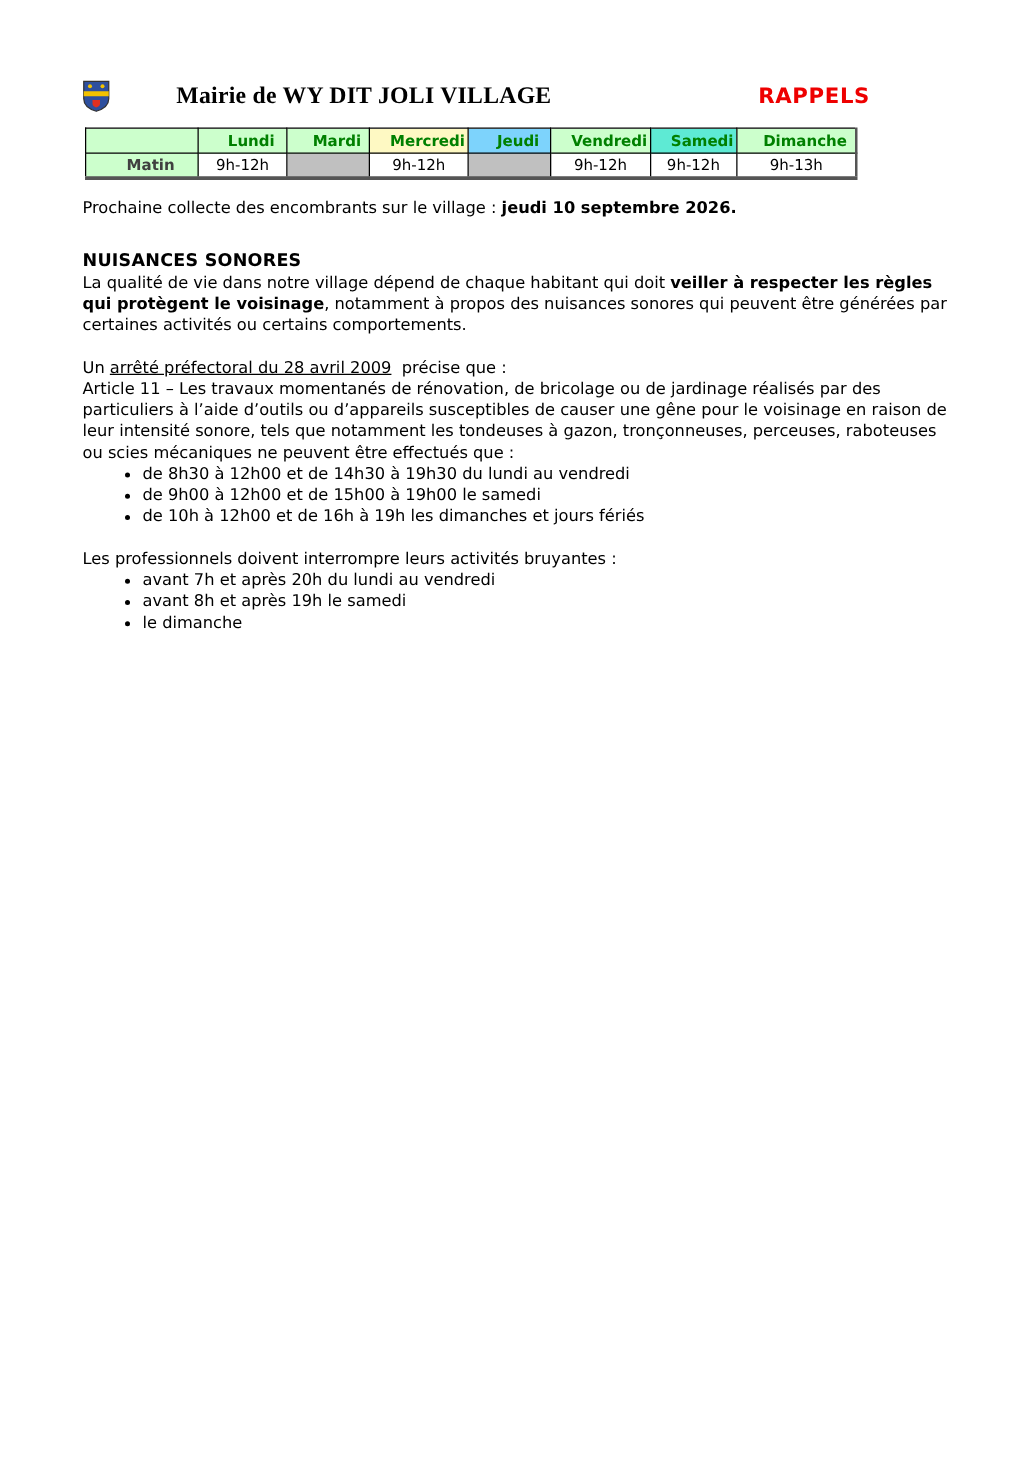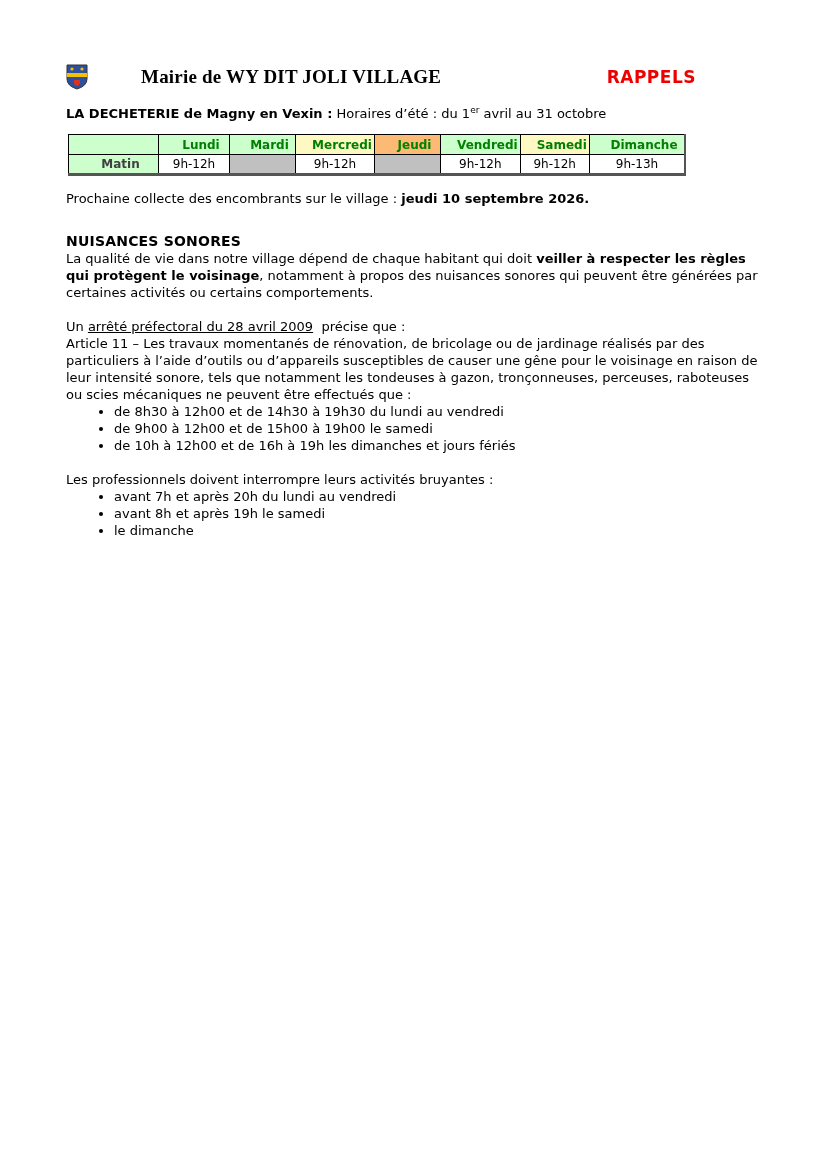--- a/index.html
+++ b/index.html
@@ -115,32 +115,31 @@
         <path d="M1 9 h20 v4 h-20 z" fill="#f2c200"></path>
         <circle cx="6" cy="5" r="1.6" fill="#f2c200"></circle>
         <circle cx="16" cy="5" r="1.6" fill="#f2c200"></circle>
         <path d="M8 16 h6 v3 q0 2 -3 3 q-3 -1 -3 -3 z" fill="#e03020"></path>
       </svg>
     </span>
     <span class="doc-title">Mairie de WY DIT JOLI VILLAGE</span>
     <span class="rappels">RAPPELS</span>
   </div>
 
-  <p class="dech-line"><span class="b">LA DECHETERIE de Magny en Vexin :</span><span> Horaires d’été : du 1</span><sup>er</sup><span> avril au 31 octobre</span></p>
 
   <table class="hours">
     <tbody>
         <tr>
       <th class="col-label" style="background:#ccffcc;"></th>
       <th class="col-lun" style="background:#ccffcc;color:#008000;">Lundi</th>
       <th class="col-mar" style="background:#ccffcc;color:#008000;">Mardi</th>
       <th class="col-mer" style="background:#fef9c3;color:#008000;">Mercredi</th>
-      <th class="col-jeu" style="background:#fdba74;color:#008000;">Jeudi</th>
+      <th class="col-jeu" style="background:#7dd3fc;color:#008000;">Jeudi</th>
       <th class="col-ven" style="background:#ccffcc;color:#008000;">Vendredi</th>
-      <th class="col-sam" style="background:#fef9c3;color:#008000;">Samedi</th>
+      <th class="col-sam" style="background:#5eead4;color:#008000;">Samedi</th>
       <th class="col-dim" style="background:#ccffcc;color:#008000;">Dimanche</th>
     </tr>
     <tr>
       <th style="background:#ccffcc;color:#404040;">Matin</th>
       <td>9h-12h</td>
       <td style="background:#c0c0c0;"></td>
       <td>9h-12h</td>
       <td style="background:#c0c0c0;"></td>
       <td>9h-12h</td>
       <td>9h-12h</td>

